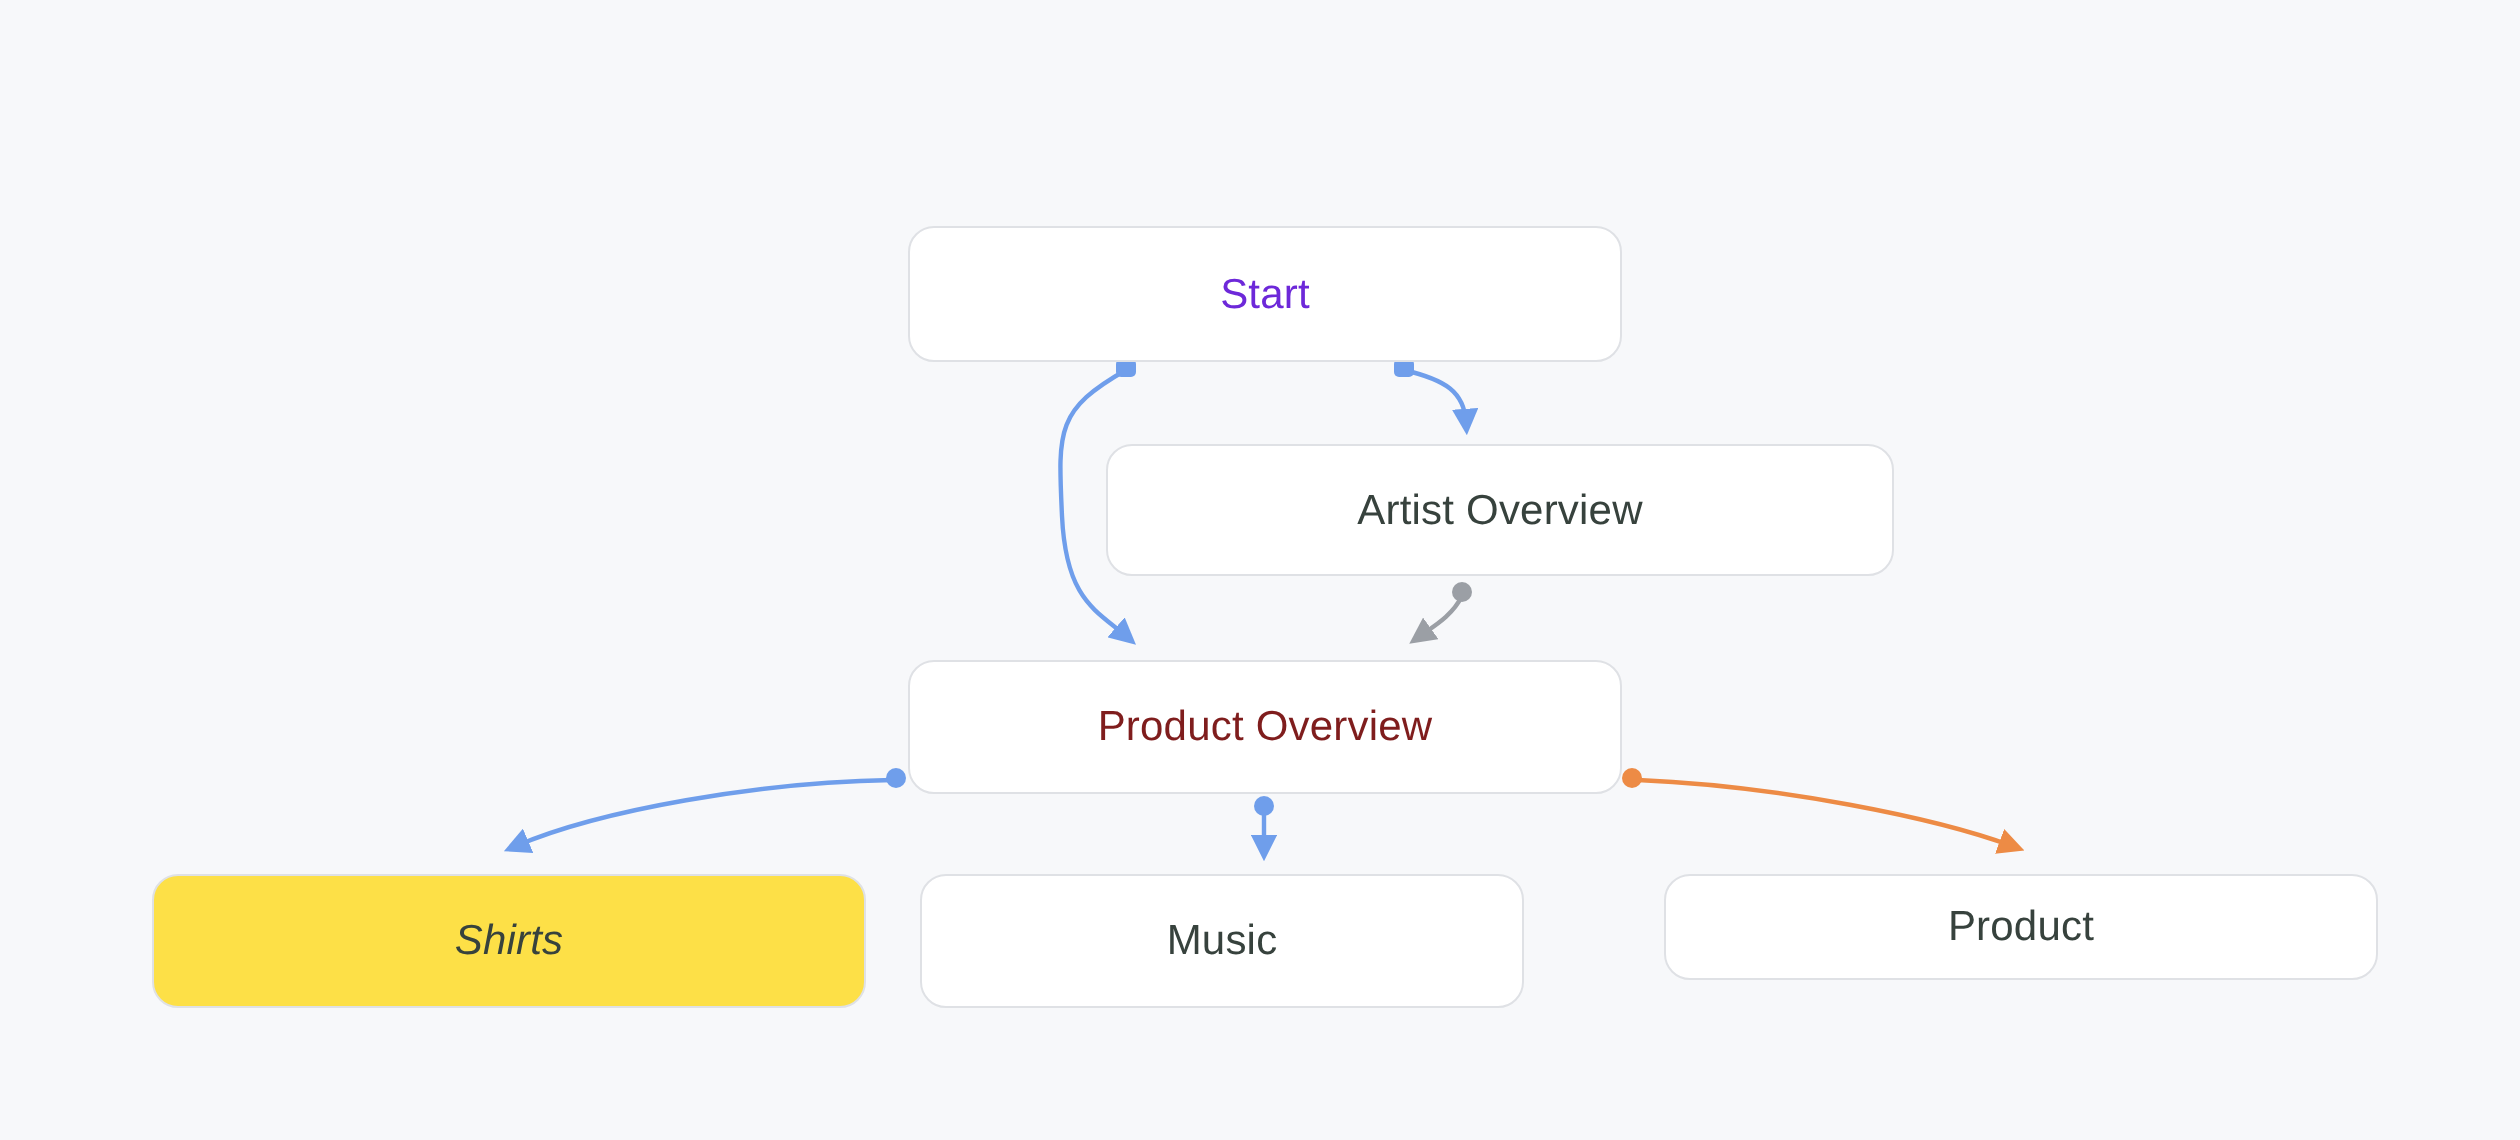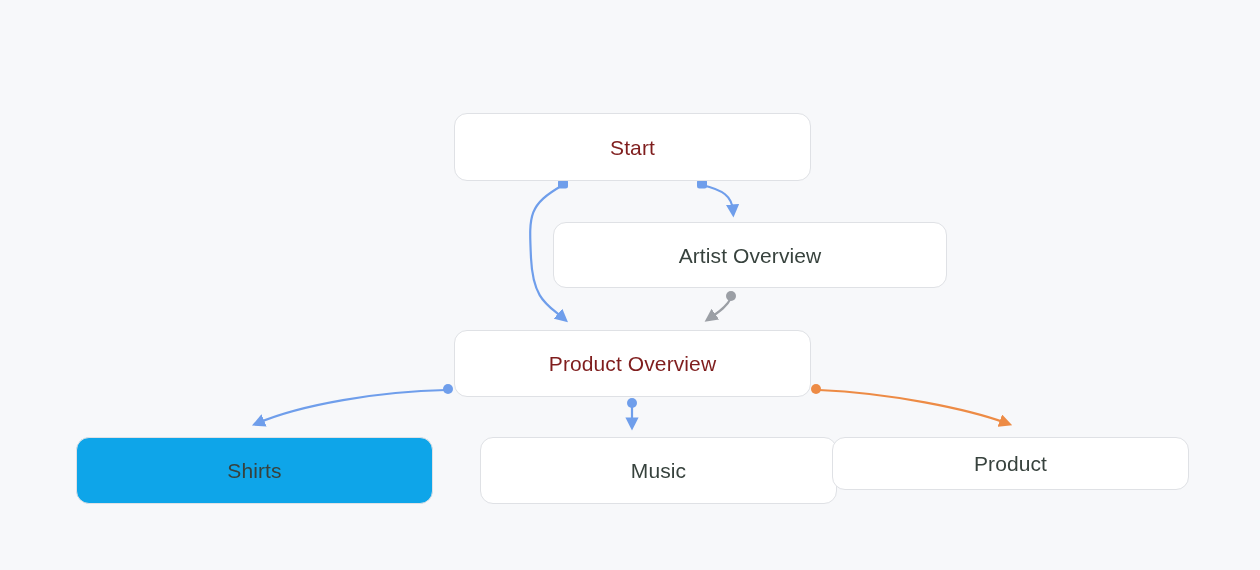--- a/index.html
+++ b/index.html
@@ -97,32 +97,32 @@
         <circle cx="632" cy="403" r="5" fill="#6f9eeb"></circle>
       </g>
       <g>
         <path d="M 819 390 C 890 393, 968 409, 1006 423" fill="none" stroke="#ed8b45" stroke-width="2.2" stroke-linecap="round" marker-end="url(#arrow-5)"></path>
         <circle cx="816" cy="389" r="5" fill="#ed8b45"></circle>
       </g>
     </svg>
 
   <div id="node-layer">
       <div class="flow-node" style="left: 454px; top: 113px; width: 357px; height: 68px; background: rgb(255, 255, 255); border-color: rgb(223, 225, 229);">
-        <span class="node-label" style="color: #7f1d1d;">Start</span>
+        <span class="node-label" style="color: #6d28d9;">Start</span>
       </div>
       <div class="flow-node" style="left: 553px; top: 222px; width: 394px; height: 66px; background: rgb(255, 255, 255); border-color: rgb(223, 225, 229);">
         <span class="node-label" style="color: rgb(55, 66, 61);">Artist Overview</span>
       </div>
       <div class="flow-node" style="left: 454px; top: 330px; width: 357px; height: 67px; background: rgb(255, 255, 255); border-color: rgb(223, 225, 229);">
         <span class="node-label" style="color: #7f1d1d;">Product Overview</span>
       </div>
-      <div class="flow-node" style="left: 76px; top: 437px; width: 357px; height: 67px; background: #0ea5e9; border-color: rgb(223, 225, 229);">
+      <div class="flow-node" style="left: 76px; top: 437px; width: 357px; height: 67px; background: #fde047; border-color: rgb(223, 225, 229); font-style: italic;">
         <span class="node-label" style="color: rgb(55, 66, 61);">Shirts</span>
       </div>
-      <div class="flow-node" style="left: 480px; top: 437px; width: 357px; height: 67px; background: rgb(255, 255, 255); border-color: rgb(223, 225, 229);">
+      <div class="flow-node" style="left: 460px; top: 437px; width: 302px; height: 67px; background: rgb(255, 255, 255); border-color: rgb(223, 225, 229);">
         <span class="node-label" style="color: rgb(55, 66, 61);">Music</span>
       </div>
       <div class="flow-node" style="left: 832px; top: 437px; width: 357px; height: 53px; background: rgb(255, 255, 255); border-color: rgb(223, 225, 229);">
         <span class="node-label" style="color: rgb(55, 66, 61);">Product</span>
       </div>
     </div>
 
 </div>
 
 </body></html>

